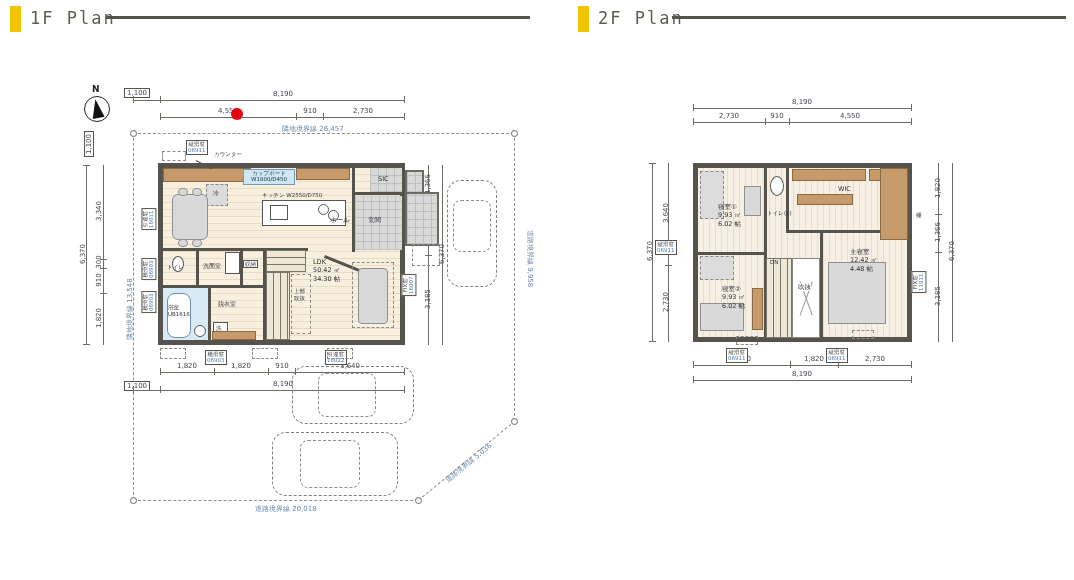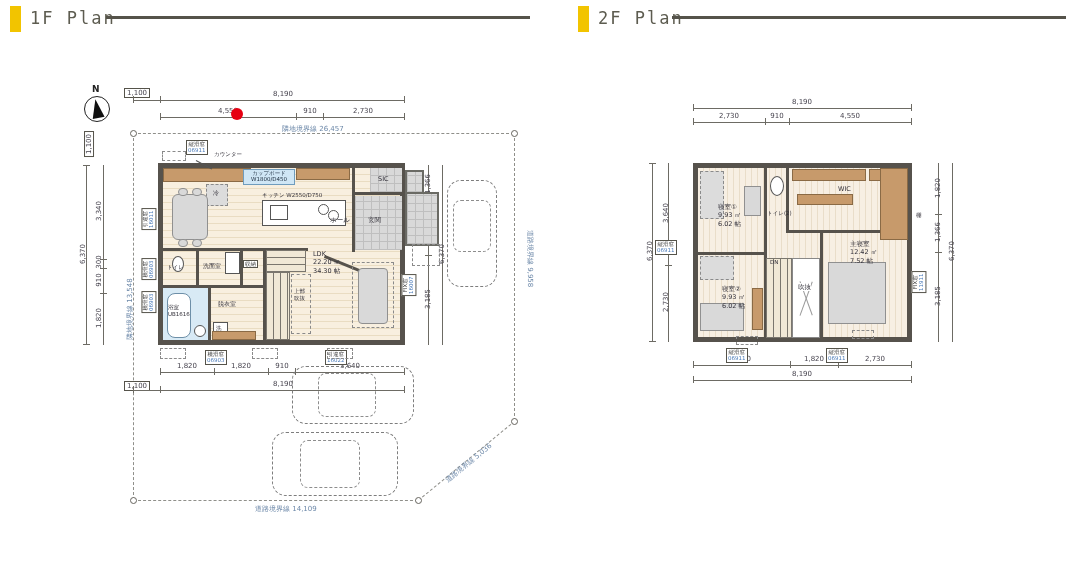--- a/index.html
+++ b/index.html
@@ -78,21 +78,21 @@
   <div class="abs bndh" style="left:418px;top:500px;width:125px;transform:rotate(-39.4deg);transform-origin:left top;"></div>
   <div class="abs cnr" style="left:130px;top:130px;"></div>
   <div class="abs cnr" style="left:511px;top:130px;"></div>
   <div class="abs cnr" style="left:130px;top:497px;"></div>
   <div class="abs cnr" style="left:415px;top:497px;"></div>
   <div class="abs cnr" style="left:511px;top:418px;"></div>
 
   <div class="abs btxt" style="left:282px;top:124px;">隣地境界線 26,457</div>
   <div class="abs btxt rot" style="left:90px;top:295px;width:80px;">隣地境界線 13,548</div>
   <div class="abs btxt" style="left:490px;top:265px;width:80px;transform:rotate(90deg);">道路境界線 9,958</div>
-  <div class="abs btxt" style="left:255px;top:504px;">道路境界線 14,109</div>
+  <div class="abs btxt" style="left:255px;top:504px;">道路境界線 20,018</div>
   <div class="abs btxt" style="left:440px;top:458px;transform:rotate(-39deg);">道路境界線 5,036</div>
 
   <div class="abs nlabel" style="left:92px;top:84px;">N</div>
   <div class="abs compass" style="left:84px;top:96px;"></div>
   <div class="abs needle" style="left:91px;top:99px;transform:rotate(-10deg);"></div>
 
   <div class="abs dim dimbox" style="left:124px;top:88px;">1,100</div>
   <div class="abs hl" style="left:133px;top:100px;width:272px;"></div>
   <div class="abs tick" style="left:133px;top:96px;"></div>
     <div class="abs tick" style="left:160px;top:96px;"></div>
@@ -205,23 +205,23 @@
   <div class="abs rm" style="left:330px;top:216px;">ホール</div>
   <div class="abs rm" style="left:368px;top:216px;">玄関</div>
   <div class="abs rm" style="left:378px;top:175px;">SIC</div>
   <div class="abs rms" style="left:167px;top:264px;">トイレ</div>
   <div class="abs rm" style="left:203px;top:262px;font-size:6px;">洗面室</div>
   <div class="abs rms wl" style="left:243px;top:260px;">収納</div>
   <div class="abs rm" style="left:218px;top:300px;font-size:6px;">脱衣室</div>
   <div class="abs rms" style="left:168px;top:304px;line-height:1.2;">
     <span>浴室</span><br><span>UB1616</span>
   </div>
-  <div class="abs rm" style="left:313px;top:250px;line-height:1.3;">
+  <div class="abs rm" style="left:313px;top:258px;line-height:1.3;">
     <span>LDK</span><br>
-    <span>22.20 ㎡</span><br>
+    <span>50.42 ㎡</span><br>
     <span>34.30 帖</span>
   </div>
 
   <div class="abs dashrect" style="left:162px;top:151px;width:24px;height:10px;"></div>
   <div class="abs wl" style="left:186px;top:140px;">
     <span>縦滑窓</span><br><span class="wc">06911</span>
   </div>
   <div class="abs rms" style="left:214px;top:151px;">カウンター</div>
   <div class="abs ldr" style="left:196px;top:160px;width:18px;transform:rotate(28deg);"></div>
   <div class="abs wl rot" style="left:138px;top:212px;">
@@ -322,24 +322,24 @@
     <div class="xline" style="transform:rotate(-70deg);"></div>
   </div>
 
   <div class="abs rm" style="left:718px;top:203px;line-height:1.3;">
     <span>寝室①</span><br>
     <span>9.93 ㎡</span><br>
     <span>6.02 帖</span>
   </div>
   <div class="abs rms" style="left:767px;top:210px;">トイレ(2)</div>
   <div class="abs rm" style="left:838px;top:185px;">WIC</div>
-  <div class="abs rm" style="left:850px;top:240px;line-height:1.3;">
+  <div class="abs rm" style="left:850px;top:248px;line-height:1.3;">
     <span>主寝室</span><br>
     <span>12.42 ㎡</span><br>
-    <span>7.52 帖</span>
+    <span>4.48 帖</span>
   </div>
   <div class="abs rm" style="left:722px;top:285px;line-height:1.3;">
     <span>寝室②</span><br>
     <span>9.93 ㎡</span><br>
     <span>6.02 帖</span>
   </div>
   <div class="abs rm" style="left:798px;top:283px;background:#fff;">吹抜</div>
   <div class="abs rms" style="left:770px;top:259px;">DN</div>
   <div class="abs rms" style="left:916px;top:212px;">棚</div>
 

